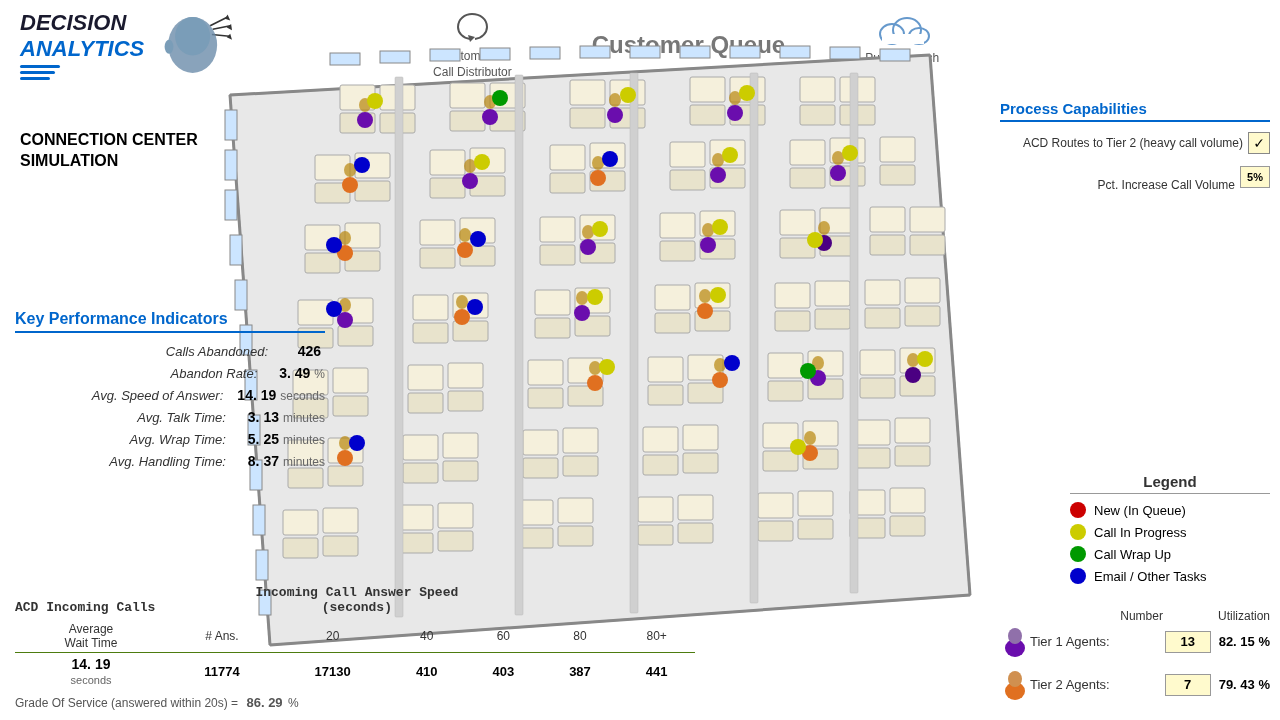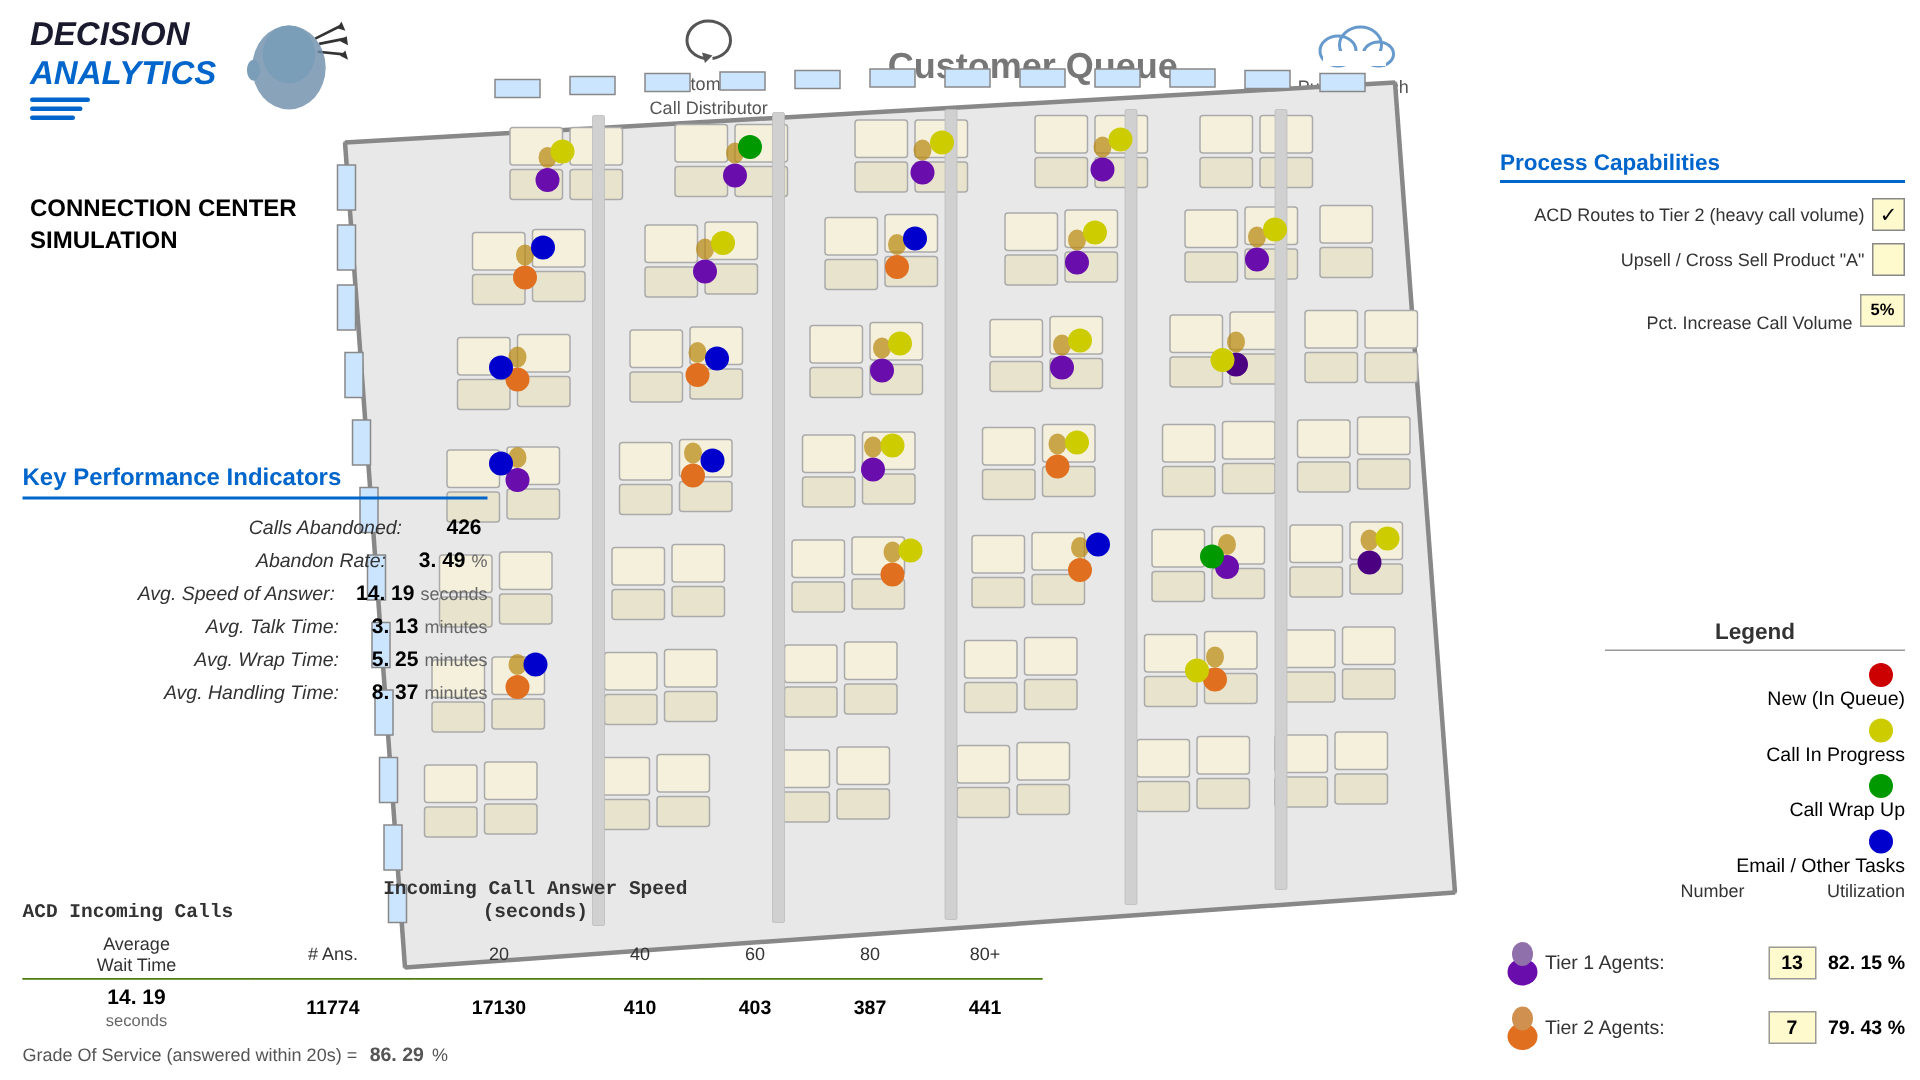--- a/index.html
+++ b/index.html
@@ -252,24 +252,23 @@
       font-weight: bold;
       color: #333;
       text-align: center;
       border-bottom: 1px solid #999;
       padding-bottom: 3px;
       margin-bottom: 8px;
     }
 
     .legend-item {
       display: flex;
-      align-items: flex-end;
+      align-items: center;
       margin-bottom: 6px;
       font-size: 13px;
-      flex-direction: column;
     }
 
     .legend-dot {
       width: 16px;
       height: 16px;
       border-radius: 50%;
       margin-right: 8px;
       flex-shrink: 0;
     }
 
@@ -288,21 +287,21 @@
       font-size: 13px;
     }
 
     .agent-label {
       flex: 1;
       font-size: 13px;
       color: #333;
     }
 
     .agent-number-box {
-      width: 32px;
+      width: 46px;
       height: 22px;
       border: 1px solid #999;
       background: #fffacd;
       display: flex;
       align-items: center;
       justify-content: center;
       font-size: 13px;
       font-weight: bold;
       margin-right: 8px;
     }
@@ -311,21 +310,21 @@
       font-weight: bold;
       font-size: 13px;
       min-width: 45px;
     }
 
     .agent-header-row {
       display: flex;
       justify-content: flex-end;
       font-size: 12px;
       color: #333;
-      margin-bottom: 23px;
+      margin-bottom: 1px;
     }
 
     
     .gos-row {
       font-size: 12px;
       color: #555;
       margin-top: 5px;
     }
 
     
@@ -746,24 +745,20 @@
 
 <div class="right-panel">
   <div class="process-cap">
     <div class="process-cap-title">Process Capabilities</div>
 
     <div class="process-row">
       <span class="process-label" style="font-size:12px;color:#333;">ACD Routes to Tier 2 (heavy call volume)</span>
       <div class="process-checkbox checked" style="background:#fffacd;border:1px solid #888;">✓</div>
     </div>
 
-    <div class="process-row">
-      <span class="process-label" style="font-size:12px;color:#333;">Upsell / Cross Sell Product "A"</span>
-      <div class="process-checkbox" style="background:#fffacd;border:1px solid #888;">&nbsp;</div>
-    </div>
 
     <div class="process-row">
       <span class="process-label" style="font-size:12px;color:#333;margin-top:16px;">Pct. Increase Call Volume</span>
       <div class="process-value-box">5%</div>
     </div>
   </div>
 </div>
 
 <div class="kpi-panel">
   <div class="kpi-title">Key Performance Indicators</div>

